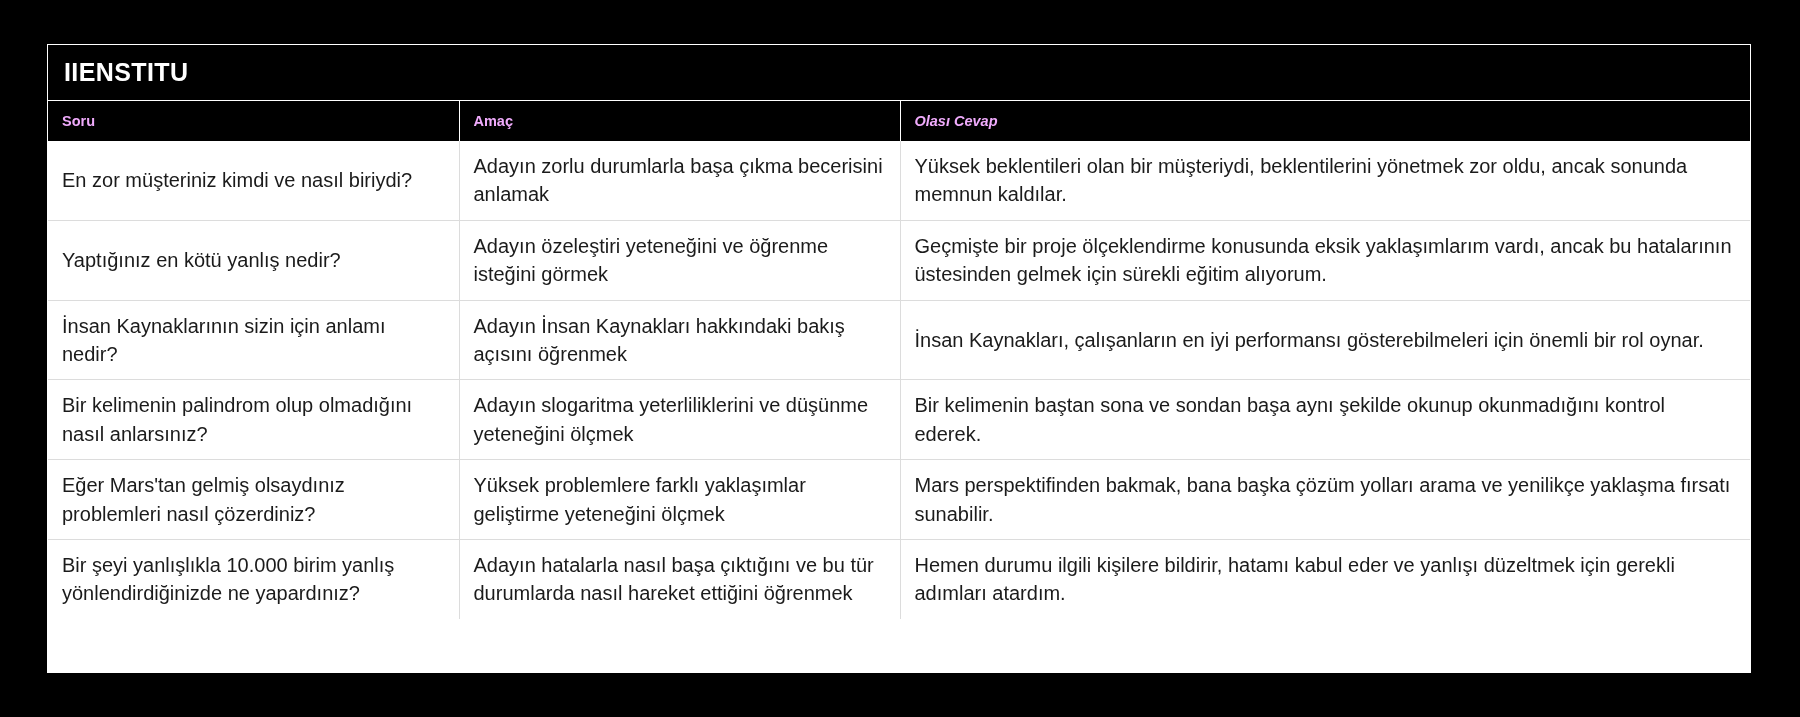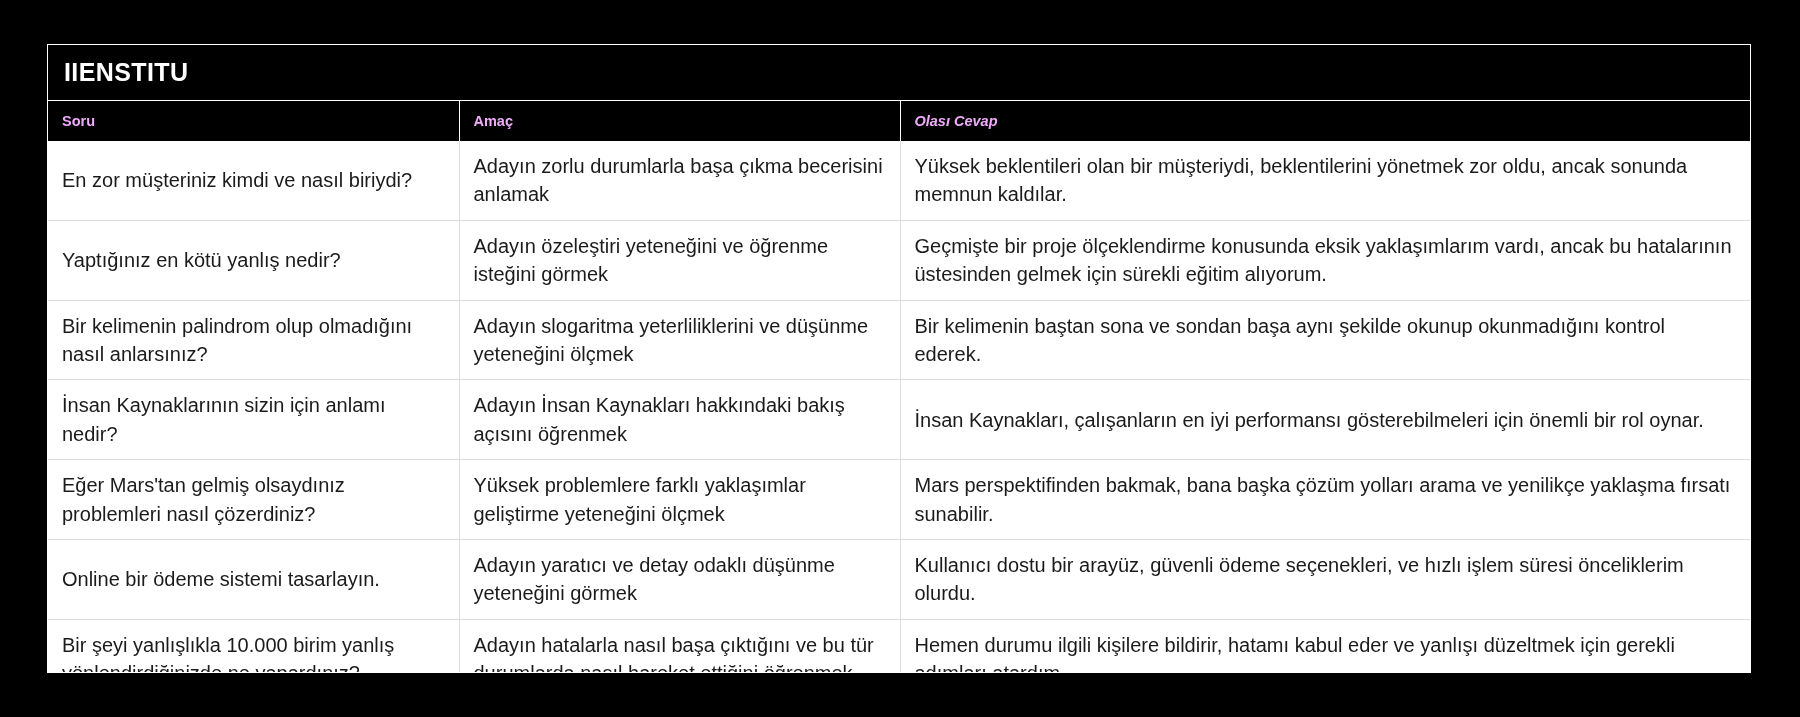--- a/index.html
+++ b/index.html
@@ -129,38 +129,33 @@
               <td>En zor müşteriniz kimdi ve nasıl biriydi?</td>
               <td>Adayın zorlu durumlarla başa çıkma becerisini anlamak</td>
               <td>Yüksek beklentileri olan bir müşteriydi, beklentilerini yönetmek zor oldu, ancak sonunda memnun kaldılar.</td>
             </tr>
             <tr>
               <td>Yaptığınız en kötü yanlış nedir?</td>
               <td>Adayın özeleştiri yeteneğini ve öğrenme isteğini görmek</td>
               <td>Geçmişte bir proje ölçeklendirme konusunda eksik yaklaşımlarım vardı, ancak bu hatalarının üstesinden gelmek için sürekli eğitim alıyorum.</td>
             </tr>
             <tr>
+              <td>İnsan Kaynaklarının sizin için anlamı nedir?</td>
+              <td>Adayın İnsan Kaynakları hakkındaki bakış açısını öğrenmek</td>
+              <td>İnsan Kaynakları, çalışanların en iyi performansı gösterebilmeleri için önemli bir rol oynar.</td>
+            </tr>
+            <tr>
               <td>Bir kelimenin palindrom olup olmadığını nasıl anlarsınız?</td>
               <td>Adayın slogaritma yeterliliklerini ve düşünme yeteneğini ölçmek</td>
               <td>Bir kelimenin baştan sona ve sondan başa aynı şekilde okunup okunmadığını kontrol ederek.</td>
             </tr>
             <tr>
-              <td>İnsan Kaynaklarının sizin için anlamı nedir?</td>
-              <td>Adayın İnsan Kaynakları hakkındaki bakış açısını öğrenmek</td>
-              <td>İnsan Kaynakları, çalışanların en iyi performansı gösterebilmeleri için önemli bir rol oynar.</td>
-            </tr>
-            <tr>
               <td>Eğer Mars'tan gelmiş olsaydınız problemleri nasıl çözerdiniz?</td>
               <td>Yüksek problemlere farklı yaklaşımlar geliştirme yeteneğini ölçmek</td>
               <td>Mars perspektifinden bakmak, bana başka çözüm yolları arama ve yenilikçe yaklaşma fırsatı sunabilir.</td>
-            </tr>
-            <tr>
-              <td>Online bir ödeme sistemi tasarlayın.</td>
-              <td>Adayın yaratıcı ve detay odaklı düşünme yeteneğini görmek</td>
-              <td>Kullanıcı dostu bir arayüz, güvenli ödeme seçenekleri, ve hızlı işlem süresi önceliklerim olurdu.</td>
             </tr>
             <tr>
               <td>Bir şeyi yanlışlıkla 10.000 birim yanlış yönlendirdiğinizde ne yapardınız?</td>
               <td>Adayın hatalarla nasıl başa çıktığını ve bu tür durumlarda nasıl hareket ettiğini öğrenmek</td>
               <td>Hemen durumu ilgili kişilere bildirir, hatamı kabul eder ve yanlışı düzeltmek için gerekli adımları atardım.</td>
             </tr>
           </tbody>
       </table>
     </div>
 

